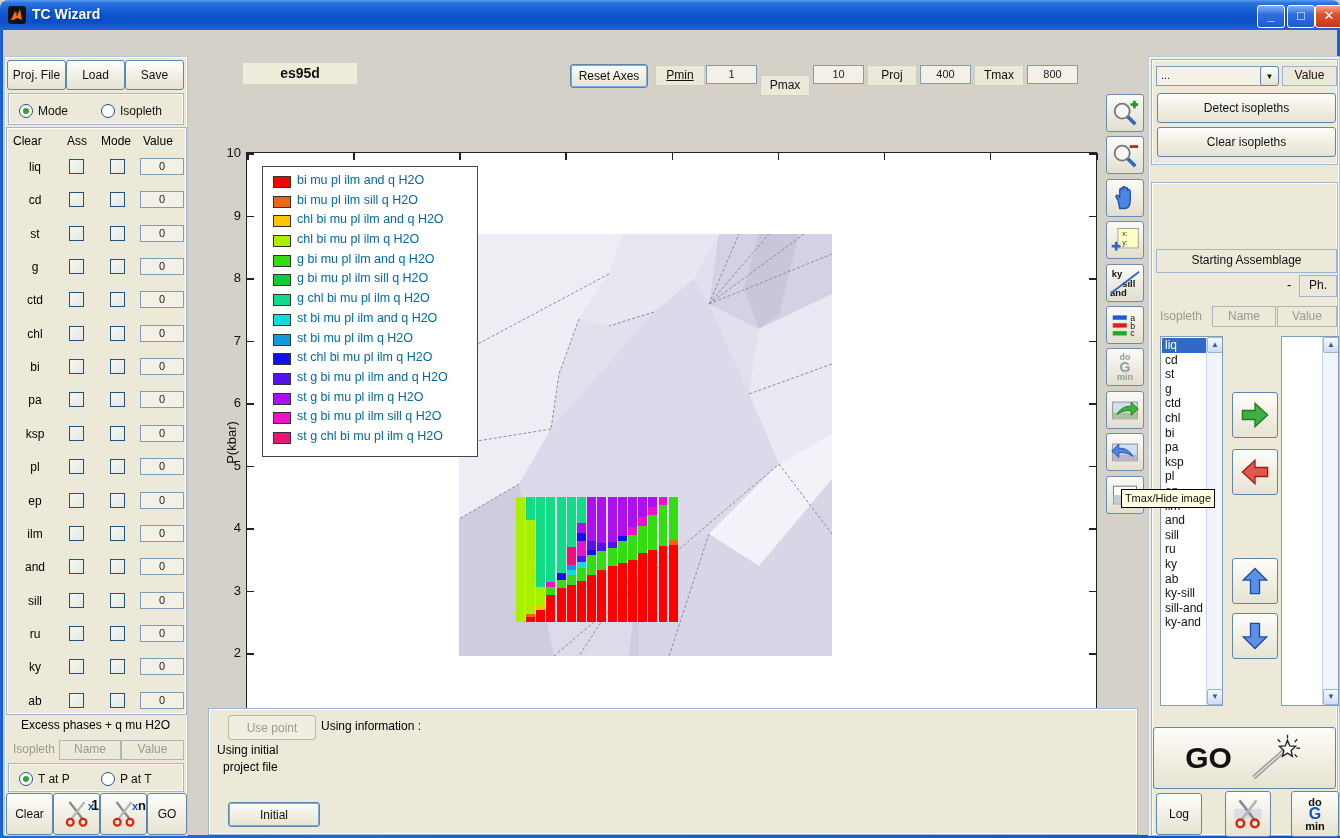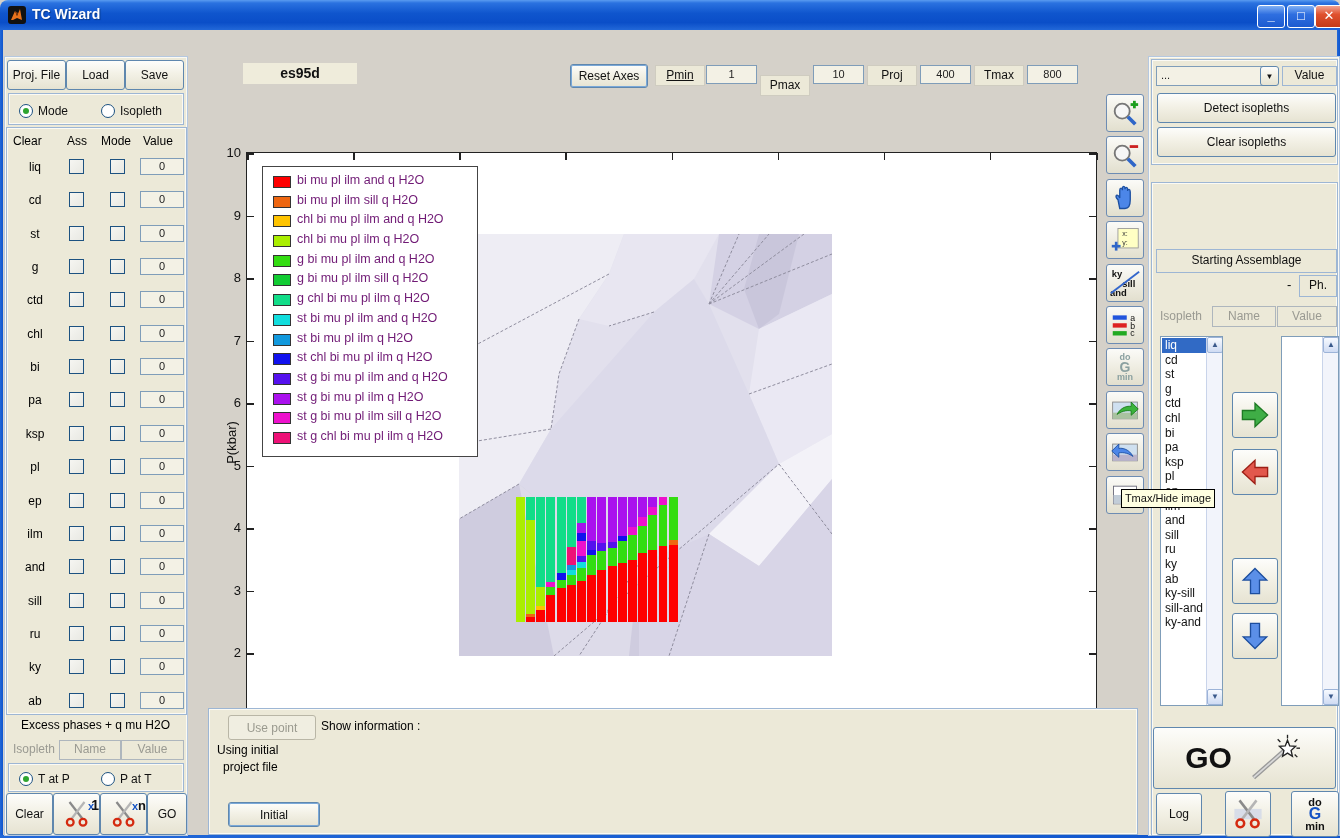--- a/index.html
+++ b/index.html
@@ -49,21 +49,21 @@
   
   #plot{position:absolute;left:243px;top:97px;width:849px;height:563px;background:#fff;border:1.5px solid #222;}
   .tick{position:absolute;background:#222;}
   .xtick-lab{position:absolute;top:567px;width:44px;margin-left:-22px;text-align:center;font-size:13px;color:#111;}
   .ytick-lab{position:absolute;left:-32px;width:26px;margin-top:-8px;text-align:right;font-size:13px;color:#111;}
   #xaxis-label{position:absolute;top:586px;left:0;width:100%;text-align:center;font-size:13px;color:#111;}
   #yaxis-label{position:absolute;left:-46px;top:50%;transform:rotate(-90deg);transform-origin:center;font-size:13px;color:#111;width:60px;text-align:center;}
   #legend{position:absolute;left:15px;top:13px;width:214px;height:284px;background:#fff;border:1px solid #444;z-index:6;padding-top:5px;}
   .lg-row{position:relative;height:19.7px;}
   .lg-sw{position:absolute;left:10px;top:4px;width:16px;height:10px;border:1px solid #333;}
-  .lg-tx{position:absolute;left:34px;top:1px;font-size:12.5px;color:#701a75;}
+  .lg-tx{position:absolute;left:34px;top:1px;font-size:12.5px;color:#0369a1;}
   #bars-layer{position:absolute;inset:0;z-index:4;}
   .barseg{position:absolute;}
   #diagram-img{position:absolute;left:212px;top:81px;z-index:2;}
   
   #tooltip{position:absolute;left:1121px;top:489px;width:92px;height:17px;background:#ffffe1;border:1px solid #000;
     font-size:11px;line-height:16px;text-align:center;z-index:50;color:#111;}
   .small-b{font-weight:bold;font-size:11px;color:#111;line-height:10px;}
   .big-G{font-weight:bold;font-size:16px;color:#1553c4;line-height:14px;}
 </style>
 </head>
@@ -472,21 +472,21 @@
           <div class="tick" style="top: 0px; height: 1.5px; width: 7px; left: 0px;"></div>
           <div class="tick" style="top: 0px; height: 1.5px; width: 7px; right: 0px;"></div>
           <div class="ytick-lab" style="top: 0px;">10</div>
         </div>
       <div id="xaxis-label">T(°C)</div>
       <div id="yaxis-label">P(kbar)</div>
     </div>
 
     <div class="abs panel" style="left:205px;top:653px;width:928px;height:125px;">
       <div class="abs btn btn-disabled" style="left:19px;top:6px;width:86px;height:23px;">Use point</div>
-      <div class="abs" style="left:112px;top:10px;font-size:12px;">Show information :</div>
+      <div class="abs" style="left:112px;top:10px;font-size:12px;">Using information :</div>
       <div class="abs" style="left:8px;top:34px;font-size:12px;">Using initial</div>
       <div class="abs" style="left:14px;top:51px;font-size:12px;">project file</div>
       <div class="abs btn btn-default" style="left:19px;top:93px;width:90px;height:23px;">Initial</div>
     </div>
 
     <div class="tool-btn" style="top:39px;">
       <svg width="30" height="30" viewBox="0 0 32 32">
           <circle cx="13" cy="14" r="8" fill="#f6f6f6" stroke="#777" stroke-width="2"></circle>
           <line x1="19" y1="20" x2="27" y2="28" stroke="#2f66c8" stroke-width="4"></line>
           <line x1="22" y1="7" x2="30" y2="7" stroke="#1d9e1d" stroke-width="3"></line>

